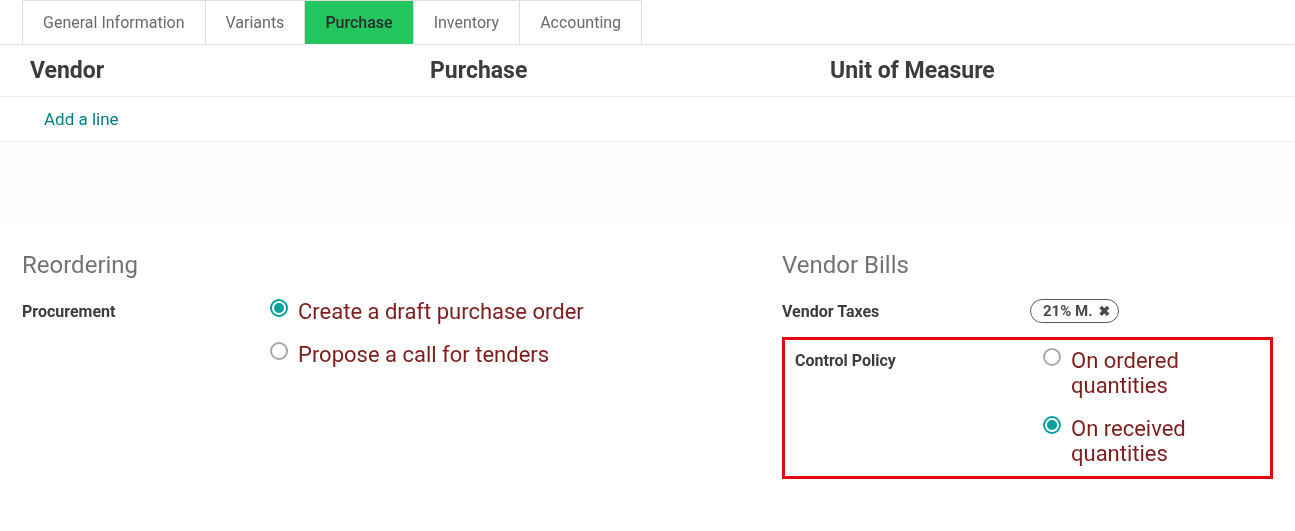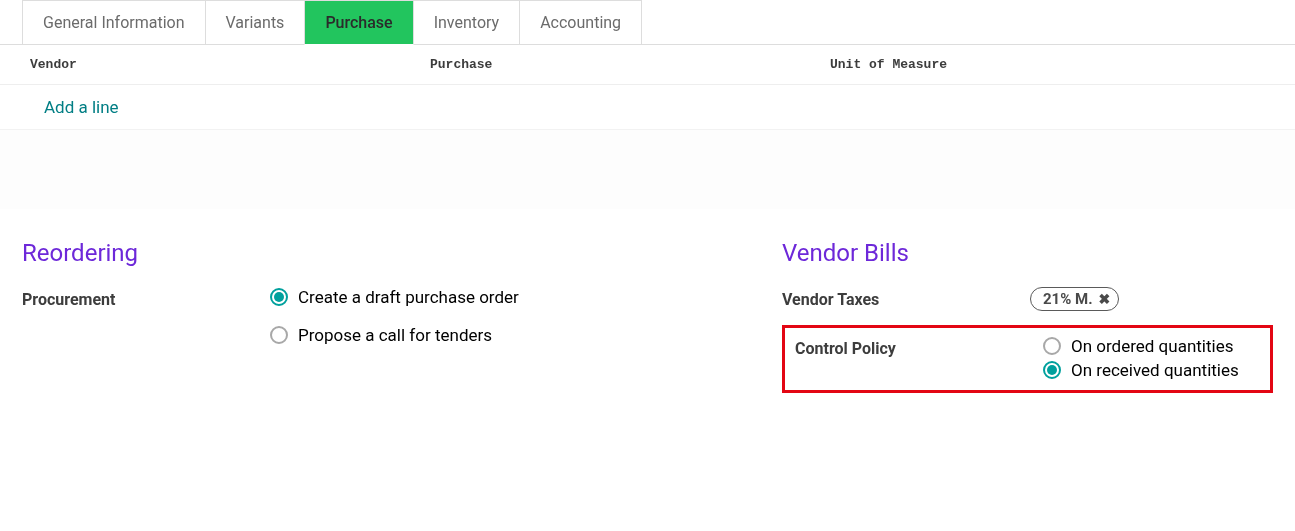--- a/index.html
+++ b/index.html
@@ -33,22 +33,21 @@
     border-bottom: 1px solid #ffffff;
     margin-bottom: -1px;
     z-index: 2;
   }
   .table-header {
     display: flex;
     padding: 12px 30px;
     border-bottom: 1px solid #eeeeee;
     font-weight: 700;
     color: #3c3c3c;
-    font-size: 13px;
-    font-family: Liberation Mono, monospace;
+    font-size: 23px;
   }
   .col-vendor { flex: 0 0 400px; }
   .col-agreement { flex: 0 0 400px; }
   .col-unit { flex: 1; }
   .add-line {
     padding: 12px 44px;
     color: #017e84;
     cursor: pointer;
     font-size: 17px;
   }
@@ -59,45 +58,44 @@
   }
   .lower {
     display: flex;
     padding: 30px 22px 10px 22px;
     gap: 40px;
   }
   .left-pane { flex: 0 0 720px; }
   .right-pane { flex: 1; }
   .section-title {
     font-size: 24px;
-    color: #6d28d9;
+    color: #737373;
     font-weight: 400;
     margin-bottom: 20px;
   }
   .field-row {
     display: flex;
     align-items: flex-start;
     margin-bottom: 10px;
   }
   .field-label {
     flex: 0 0 248px;
     font-weight: 700;
     color: #3d3d3d;
     font-size: 16px;
     padding-top: 3px;
   }
   .field-value { flex: 1; }
   .radio-group { display: flex; flex-direction: column; gap: 18px; }
   .radio-option {
     display: flex;
-    align-items: center;
     gap: 10px;
     cursor: pointer;
-    font-size: 17px;
-    color: #000000;
+    font-size: 22px;
+    color: #7f1d1d;
   }
   .radio-circle {
     width: 18px;
     height: 18px;
     border: 2px solid #a8a8a8;
     border-radius: 50%;
     display: inline-flex;
     align-items: center;
     justify-content: center;
     flex-shrink: 0;
@@ -129,21 +127,21 @@
     font-weight: 900;
     cursor: pointer;
     font-size: 14px;
   }
   .highlight-box {
     border: 3px solid #e30613;
     padding: 8px 10px 10px 10px;
     margin-top: 14px;
   }
   .highlight-box .field-row { margin-bottom: 0; }
-  .highlight-box .radio-group { gap: 4px; }
+  .highlight-box .radio-group { gap: 18px; }
 </style>
 </head>
 <body>
 
 <div class="tabs">
   <div class="tab">General Information</div>
   <div class="tab">Variants</div>
   <div class="tab active">Purchase</div>
   <div class="tab">Inventory</div>
   <div class="tab">Accounting</div>

